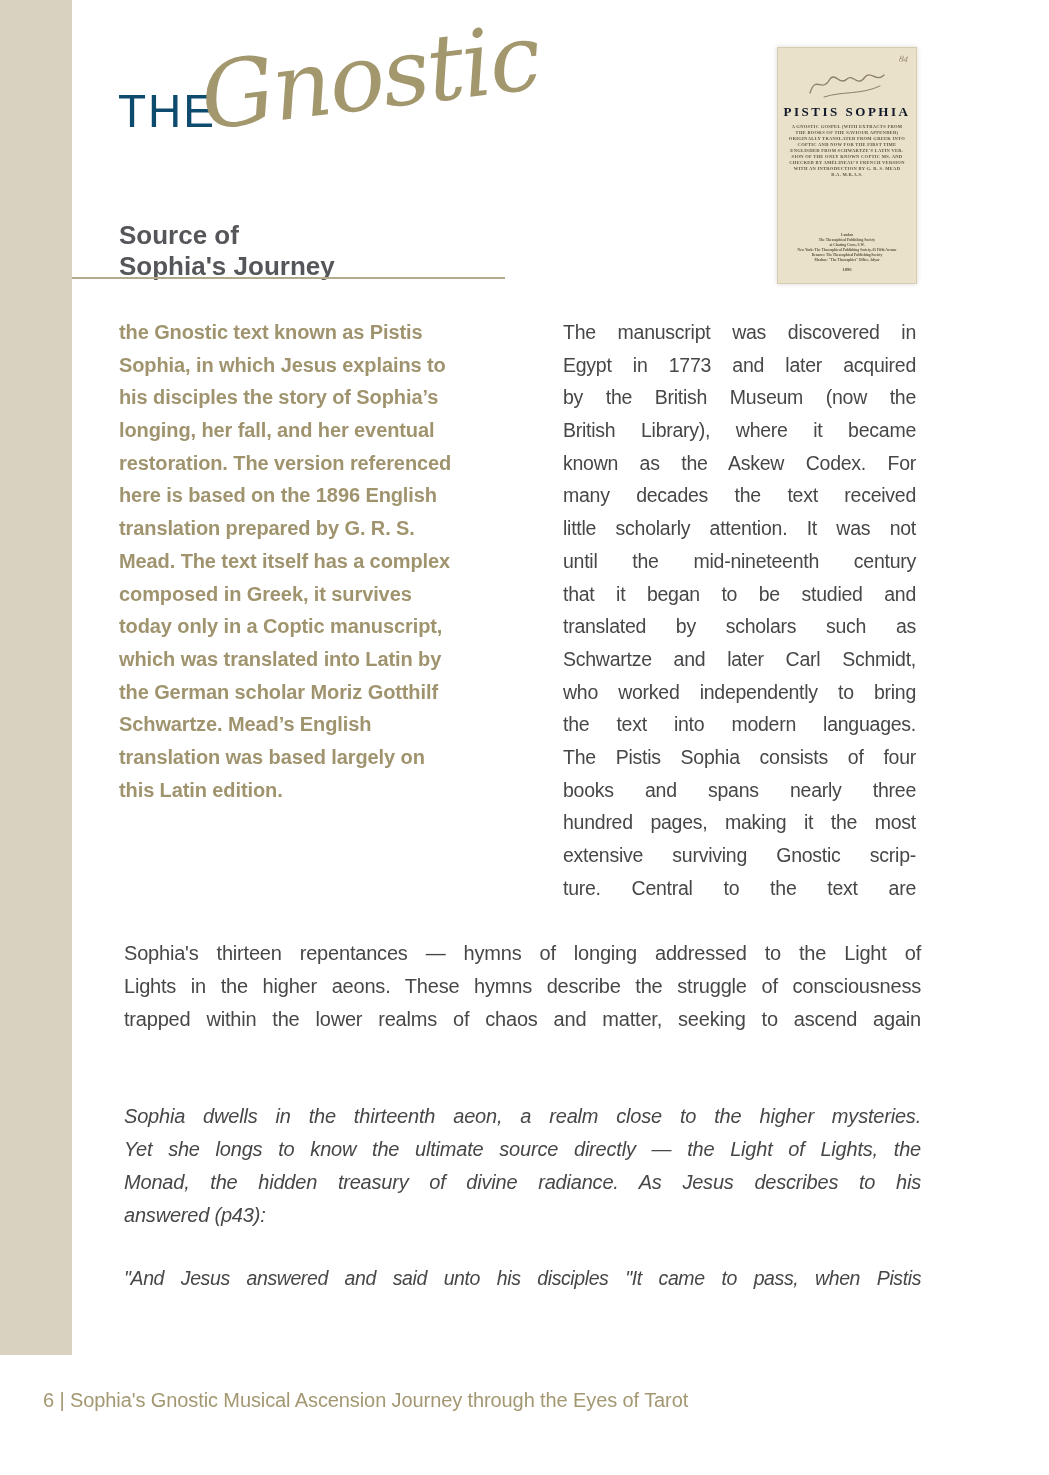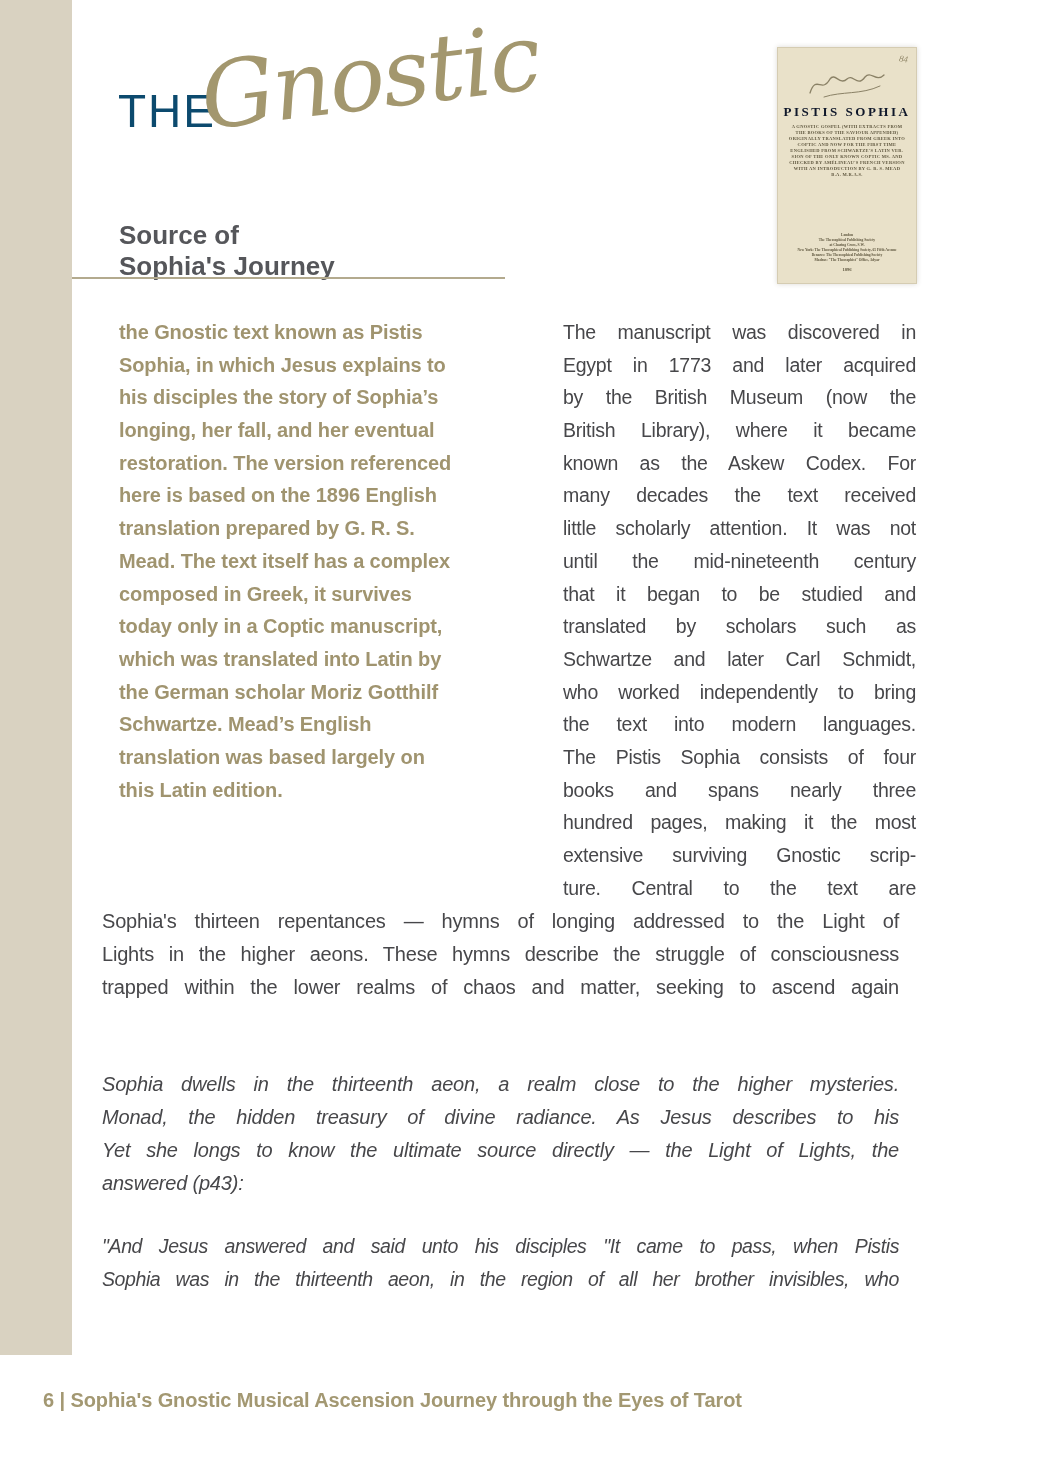--- a/index.html
+++ b/index.html
@@ -63,39 +63,39 @@
   .columns .line{height:32.7px;line-height:32.7px;white-space:normal;}
   .col-left .line{
     font-size:20px;font-weight:700;color:#a0946f;letter-spacing:-.1px;text-align:left;
   }
   .col-right .line{
     font-size:19.5px;color:#47474a;letter-spacing:-.25px;
     text-align:justify;text-align-last:justify;
   }
 
   
-  .para,.quote{position:absolute;left:102px;width:797px;}
+  .para,.quote{position:absolute;left:124px;width:797px;margin-top:32px;}
   .para .line,.quote .line{height:33px;line-height:33px;}
   .para .line{
     font-size:20px;color:#47474a;letter-spacing:-.2px;
     text-align:justify;text-align-last:justify;
   }
   .para .line.line-last{text-align:left;text-align-last:left;}
   .para1{top:905px;}
   .para2{top:1068px;font-style:italic;}
   .quote{top:1230px;}
   .quote .line{
     font-size:19.5px;font-style:italic;color:#47474a;letter-spacing:-.4px;
     text-align:justify;text-align-last:justify;
   }
 
   
   .footer{
     position:absolute;left:43px;top:1389px;
-    font-size:20px;font-weight:700;color:#a39872;letter-spacing:-.1px;
+    font-size:20px;font-weight:400;color:#a39872;letter-spacing:-.1px;
   }
 </style>
 </head>
 <body>
 
 <div class="page">
 
   <div class="side-strip"></div>
 
   <div class="the-word">THE</div>
@@ -177,24 +177,23 @@
       </div>
   </section>
 
   <section class="para para1">
       <div class="line">Sophia's thirteen repentances — hymns of longing addressed to the Light of</div>
       <div class="line">Lights in the higher aeons. These hymns describe the struggle of consciousness</div>
       <div class="line">trapped within the lower realms of chaos and matter, seeking to ascend again</div>
     </section>
   <section class="para para2">
       <div class="line">Sophia dwells in the thirteenth aeon, a realm close to the higher mysteries.</div>
+      <div class="line">Yet she longs to know the ultimate source directly — the Light of Lights, the</div>
       <div class="line">Monad, the hidden treasury of divine radiance. As Jesus describes to his</div>
-      <div class="line">Yet she longs to know the ultimate source directly — the Light of Lights, the</div>
       <div class="line line-last">answered (p43):</div>
     </section>
   <section class="quote">
       <div class="line">"And Jesus answered and said unto his disciples "It came to pass, when Pistis</div>
-      <div class="line line-last">Sophia was in the thirteenth aeon, in the region of all her brother invisibles, who</div>
     </section>
 
   <footer class="footer">6 | Sophia's Gnostic Musical Ascension Journey through the Eyes of Tarot</footer>
 
 </div>
 
 </body></html>

